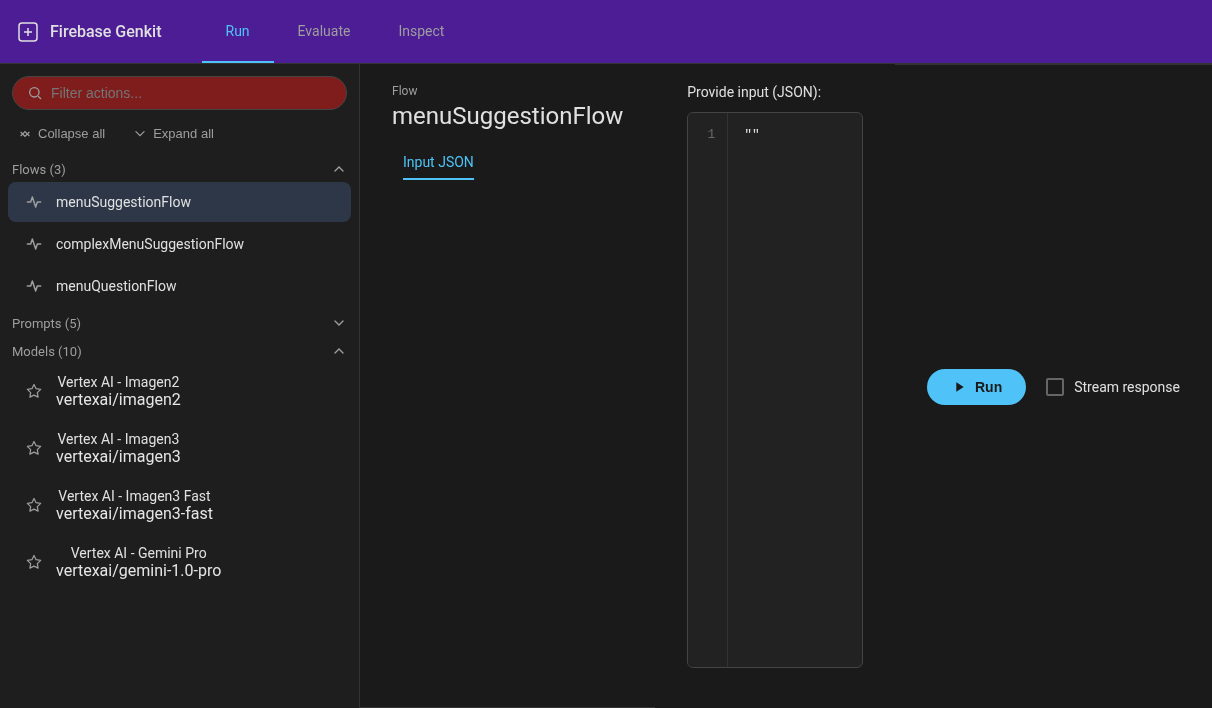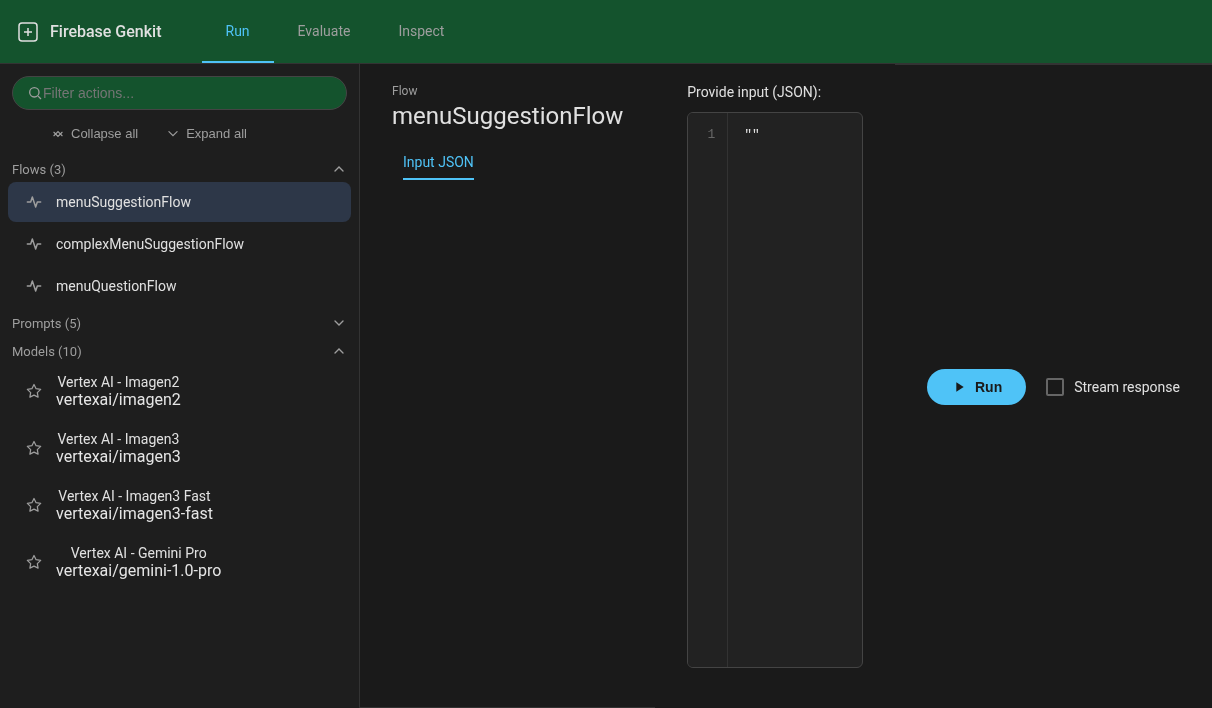--- a/index.html
+++ b/index.html
@@ -16,21 +16,21 @@
       font-family: 'Google Sans', Roboto, Arial, sans-serif;
       font-size: 14px;
       overflow: hidden;
     }
 
     
     .top-nav {
       display: flex;
       align-items: center;
       height: 64px;
-      background-color: #14532d;
+      background-color: #4c1d95;
       border-bottom: 1px solid #333;
       padding: 0 16px;
       gap: 24px;
     }
 
     .logo-area {
       display: flex;
       align-items: center;
       gap: 10px;
       margin-right: 16px;
@@ -89,24 +89,25 @@
       overflow-y: auto;
     }
 
     .search-bar {
       padding: 12px 12px 8px;
     }
 
     .search-input-wrapper {
       display: flex;
       align-items: center;
-      background-color: #14532d;
+      background-color: #7f1d1d;
       border: 1px solid #444;
       border-radius: 24px;
       padding: 8px 14px;
+      gap: 8px;
     }
 
     .search-icon-svg {
       color: #9e9e9e;
       flex-shrink: 0;
     }
 
     .search-input {
       background: transparent;
       border: none;
@@ -114,21 +115,20 @@
       color: #9e9e9e;
       font-size: 14px;
       width: 100%;
     }
 
     .collapse-expand-row {
       display: flex;
       align-items: center;
       padding: 4px 12px 8px;
       gap: 16px;
-      margin-left: 33px;
     }
 
     .collapse-btn, .expand-btn {
       display: flex;
       align-items: center;
       gap: 6px;
       background: none;
       border: none;
       color: #9e9e9e;
       cursor: pointer;

